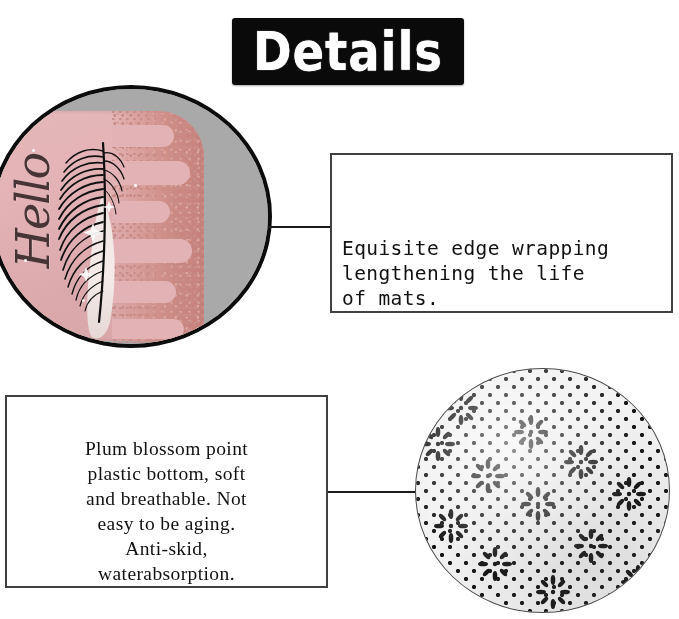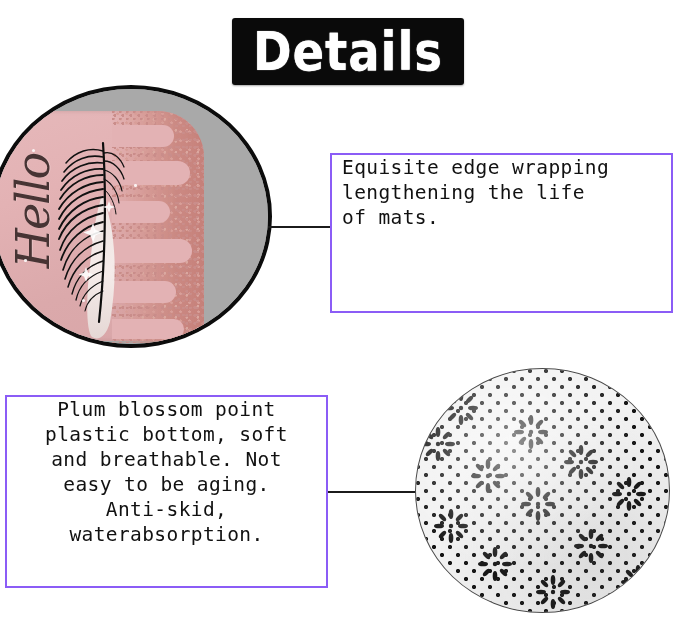--- a/index.html
+++ b/index.html
@@ -23,34 +23,34 @@
     font-weight:700;font-size:53px;line-height:53px;
     letter-spacing:1px;
     transform:scaleX(.88);
     transform-origin:center;
     white-space:nowrap;
     text-shadow:0 0 1px #fff;
   }
 
   
   .callout{
-    position:absolute;background:#ffffff;border:2px solid #8b5cf6;
+    position:absolute;background:#ffffff;border:2px solid #404040;
     box-sizing:border-box;
-    display:flex;align-items:flex-start;justify-content:center;
+    display:flex;align-items:flex-end;justify-content:center;
   }
   .callout p{
     margin:0;padding:0 10px;
     font-family:"DejaVu Sans Mono","Liberation Mono",monospace;
     font-size:19.5px;line-height:25px;color:#111111;
     letter-spacing:.4px;white-space:pre-line;
   }
   #callout-edge{left:330px;top:153px;width:343px;height:160px;}
   #callout-edge p{text-align:left;width:100%;}
   #callout-bottom{left:5px;top:395px;width:323px;height:193px;}
-  #callout-bottom p{text-align:center;width:100%;}
+  #callout-bottom p{text-align:center;width:100%;font-family:Liberation Serif, serif;}
 
   
   .connector{position:absolute;background:#1b1b1b;height:2px;}
   #connector-top{left:268px;top:226px;width:64px;}
   #connector-bottom{left:326px;top:491px;width:92px;}
 
   
   #photo-mat{
     position:absolute;left:-10px;top:85px;width:282px;height:263px;
     border-radius:50%;overflow:hidden;

